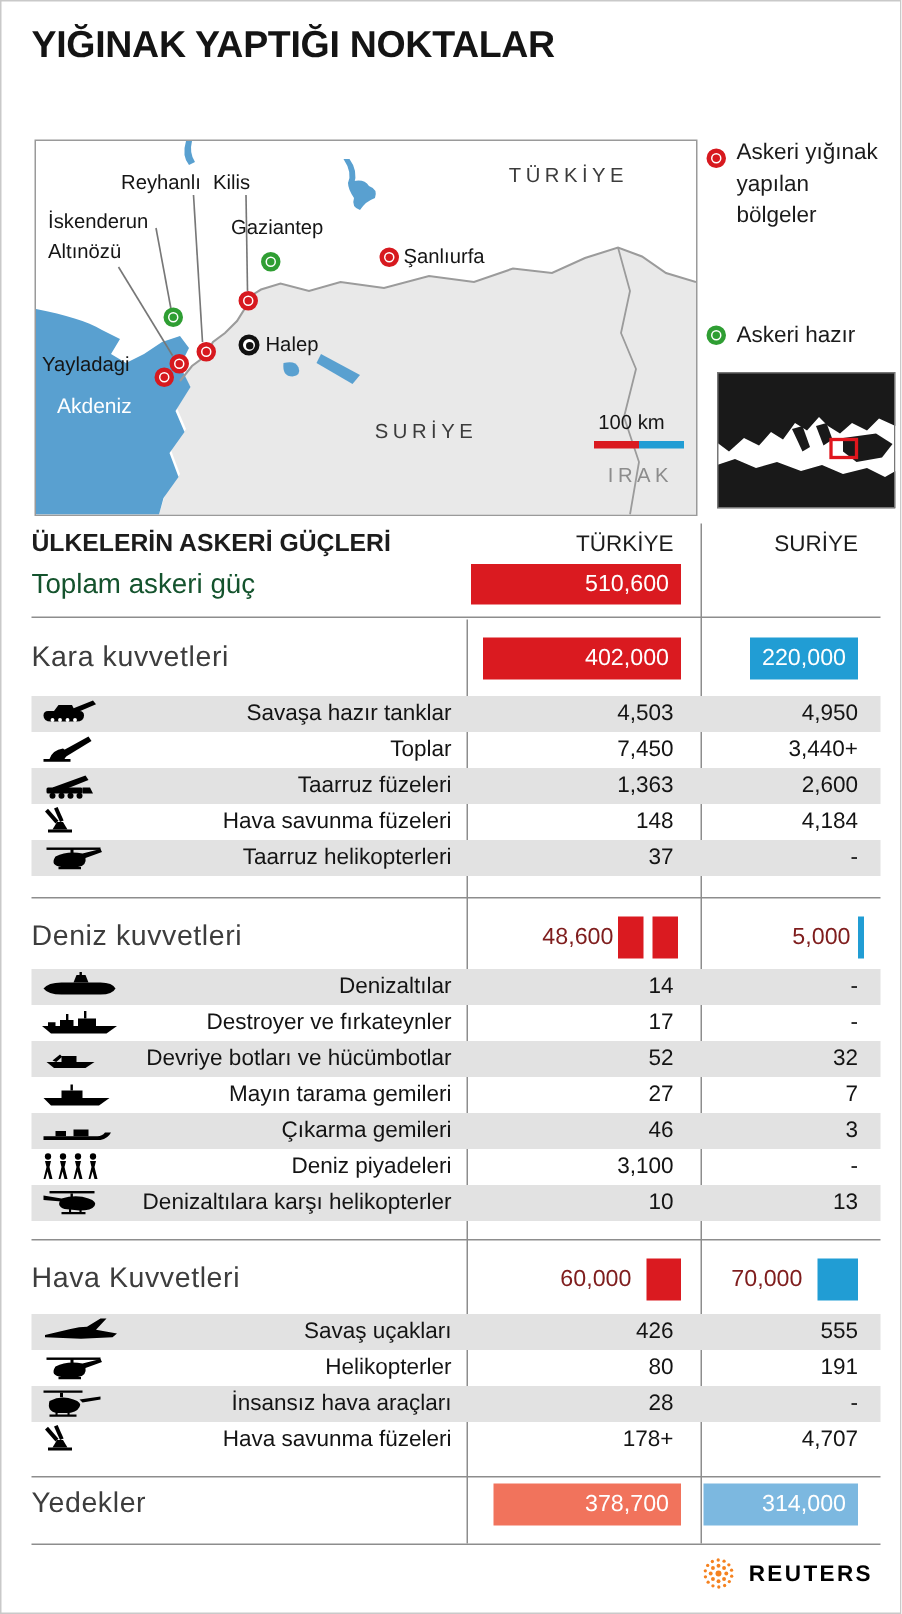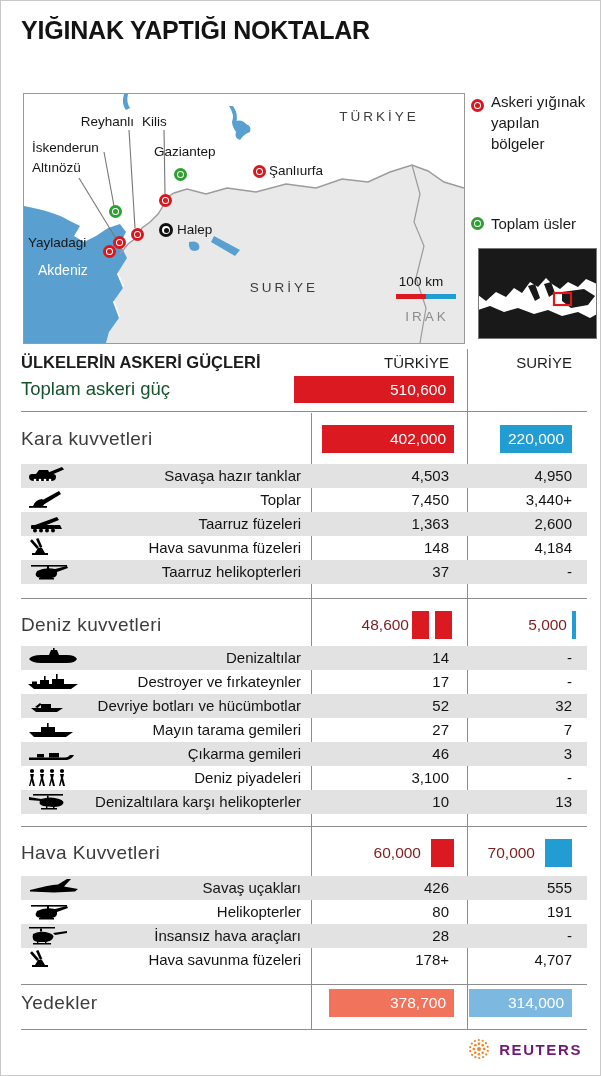--- a/index.html
+++ b/index.html
@@ -30,21 +30,21 @@
   .total-label{position:absolute;left:20px;top:377px;font-size:18.5px;color:#14532d;}
   .bar{position:absolute;height:27px;line-height:27px;color:#fff;font-size:15.5px;text-align:right;padding-right:8px;box-sizing:border-box;}
   .sec-name{position:absolute;left:20px;font-size:19px;color:#3d3d3d;letter-spacing:0.4px;}
   .cell{position:absolute;height:24px;line-height:24px;font-size:15px;color:#141414;text-align:right;white-space:nowrap;}
   .icon-holder{position:absolute;height:24px;display:flex;align-items:center;}
   .num-out{position:absolute;font-size:15.5px;color:#7f1d1d;text-align:right;white-space:nowrap;}
   .sq{position:absolute;}
   
   #footer-line{left:20px;top:1028px;width:566px;height:1px;background:#8d8d8d;position:absolute;}
   #reuters{position:absolute;right:18px;top:1036px;display:flex;align-items:center;gap:8px;}
-  #reuters .word{font-size:15px;font-weight:700;color:#701a75;letter-spacing:1.6px;}
+  #reuters .word{font-size:15px;font-weight:700;color:#000000;letter-spacing:1.6px;}
 </style>
 </head>
 <body>
 
 <div id="page">
 
   <div class="abs" id="title">
     <div>YIĞINAK YAPTIĞI NOKTALAR</div>
   </div>
 
@@ -113,38 +113,38 @@
       </div>
   </div>
 
   <div id="legend-red-marker" class="marker" style="left:470px;top:98px;width:13px;height:13px;border:3px solid #d7191f;">
       <span class="dot" style="background:#d7191f;"></span>
     </div>
   <div class="legend-text" style="left:490px;top:90px;">Askeri yığınak yapılan bölgeler</div>
   <div id="legend-green-marker" class="marker" style="left:470px;top:216px;width:13px;height:13px;border:3px solid #2f9e33;">
       <span class="dot" style="background:#2f9e33;"></span>
     </div>
-  <div class="legend-text" style="left:490px;top:212px;width:110px;">Toplam üsler</div>
+  <div class="legend-text" style="left:490px;top:212px;width:110px;">Askeri hazır</div>
 
   <svg class="abs" id="inset" viewBox="0 0 119 91">
     <rect x="0" y="0" width="119" height="91" fill="#fff"></rect>
     <path d="M0,0 H119 V36 L108,31 100,39 90,34 82,41 74,36 68,30 60,39 52,34 44,45 36,40 28,49 18,44 8,53 0,47 Z" fill="#191919"></path>
     <path d="M50,38 l7,15 5,-3 -5,-14 z" fill="#191919"></path>
     <path d="M66,36 l5,13 6,-4 -4,-11 z" fill="#191919"></path>
     <path d="M84,44 l22,-3 11,7 -7,9 -17,3 -9,-7 z" fill="#191919"></path>
     <path d="M0,62 L12,58 26,64 40,60 56,66 70,62 84,68 100,64 112,70 119,66 V91 H0 Z" fill="#191919"></path>
     <rect x="76" y="45" width="17" height="12" fill="none" stroke="#e0161d" stroke-width="2.2"></rect>
     <rect x="0.5" y="0.5" width="118" height="90" fill="none" stroke="#777" stroke-width="1"></rect>
   </svg>
 
   <div class="hdr-title">ÜLKELERİN ASKERİ GÜÇLERİ</div>
   <div class="col-hdr" style="right:151px;">TÜRKİYE</div>
   <div class="col-hdr" style="right:28px;">SURİYE</div>
   <div class="total-label">Toplam askeri güç</div>
-  <div class="bar" id="total-bar-t" style="right: 146px; top: 375px; width: 160px; background: rgb(218, 26, 32); padding-left: 16px;">510,600</div>
+  <div class="bar" id="total-bar-t" style="right: 146px; top: 375px; width: 140px; background: rgb(218, 26, 32); padding-left: 16px;">510,600</div>
 
   <div class="vdiv" style="left:310px;top:412px;height:616px;"></div>
   <div class="vdiv" style="left:466px;top:348px;height:680px;"></div>
 
   <div id="sections-host">
       <div class="sep" style="top: 410px;"></div>
       <div class="sep" style="top: 597px;"></div>
       <div class="sep" style="top: 825px;"></div>
       <div class="sep" style="top: 983px;"></div>
       <div class="sec-name" style="top: 424px; height: 28px; line-height: 28px;">Kara kuvvetleri</div>

